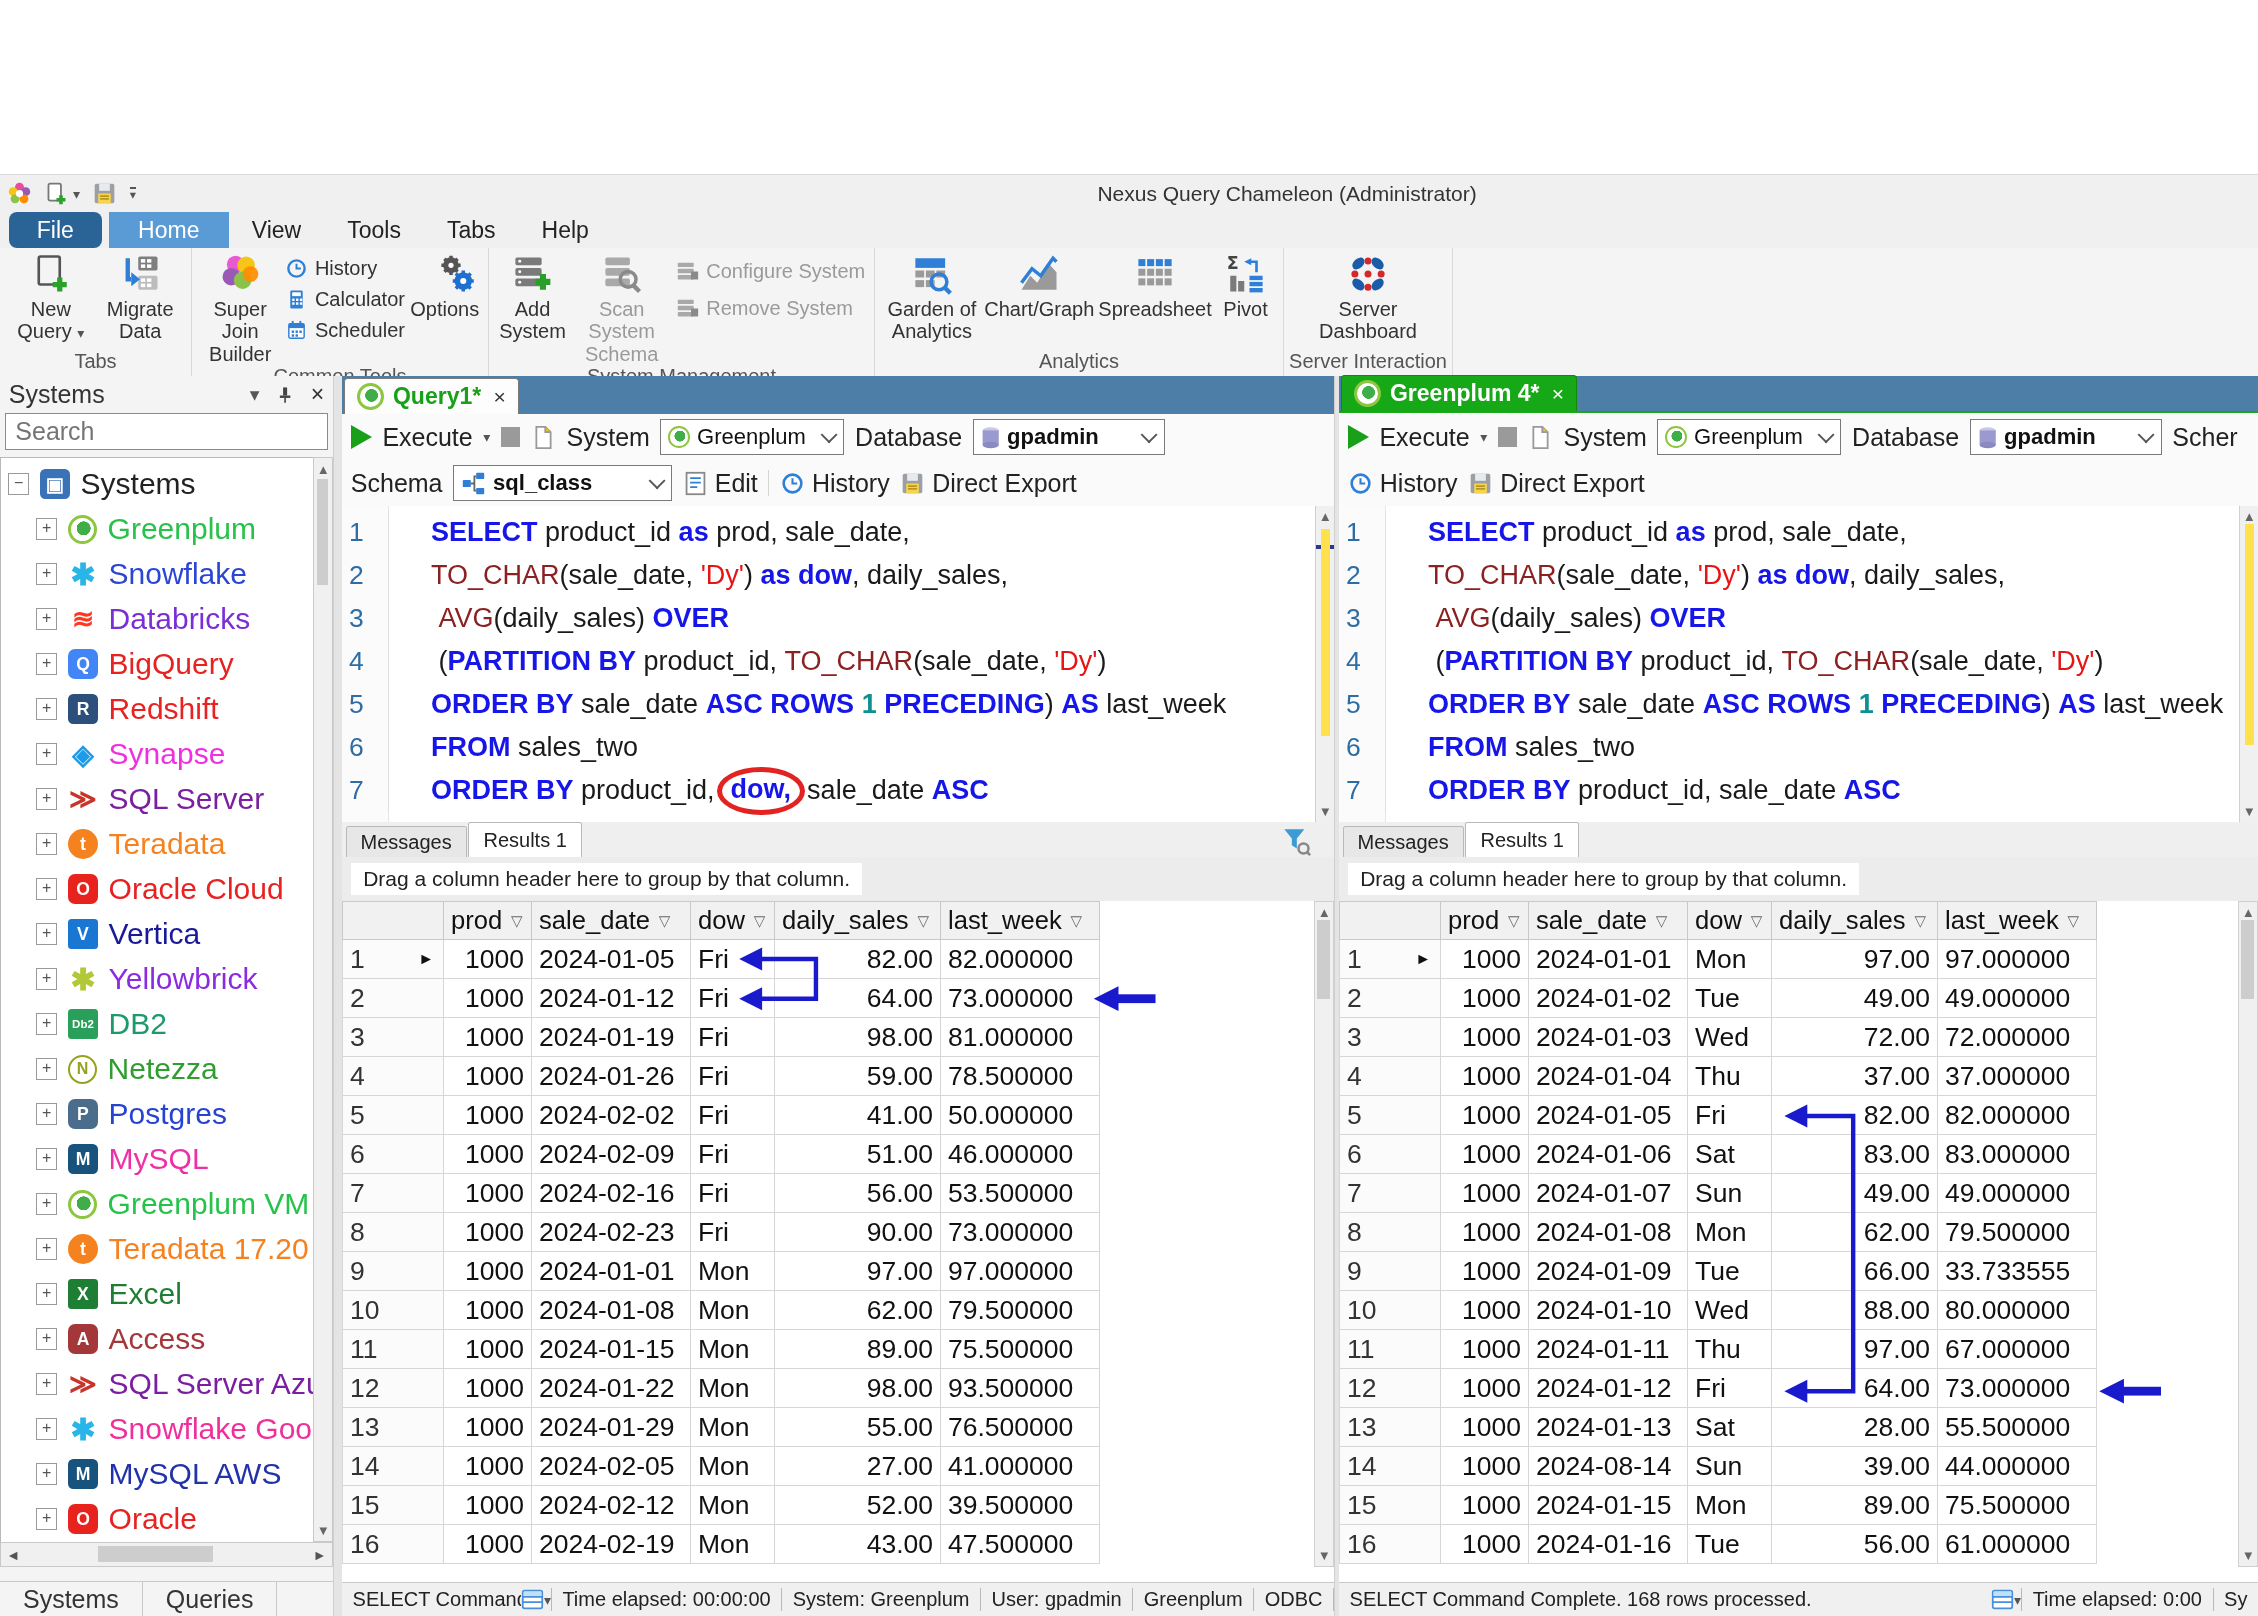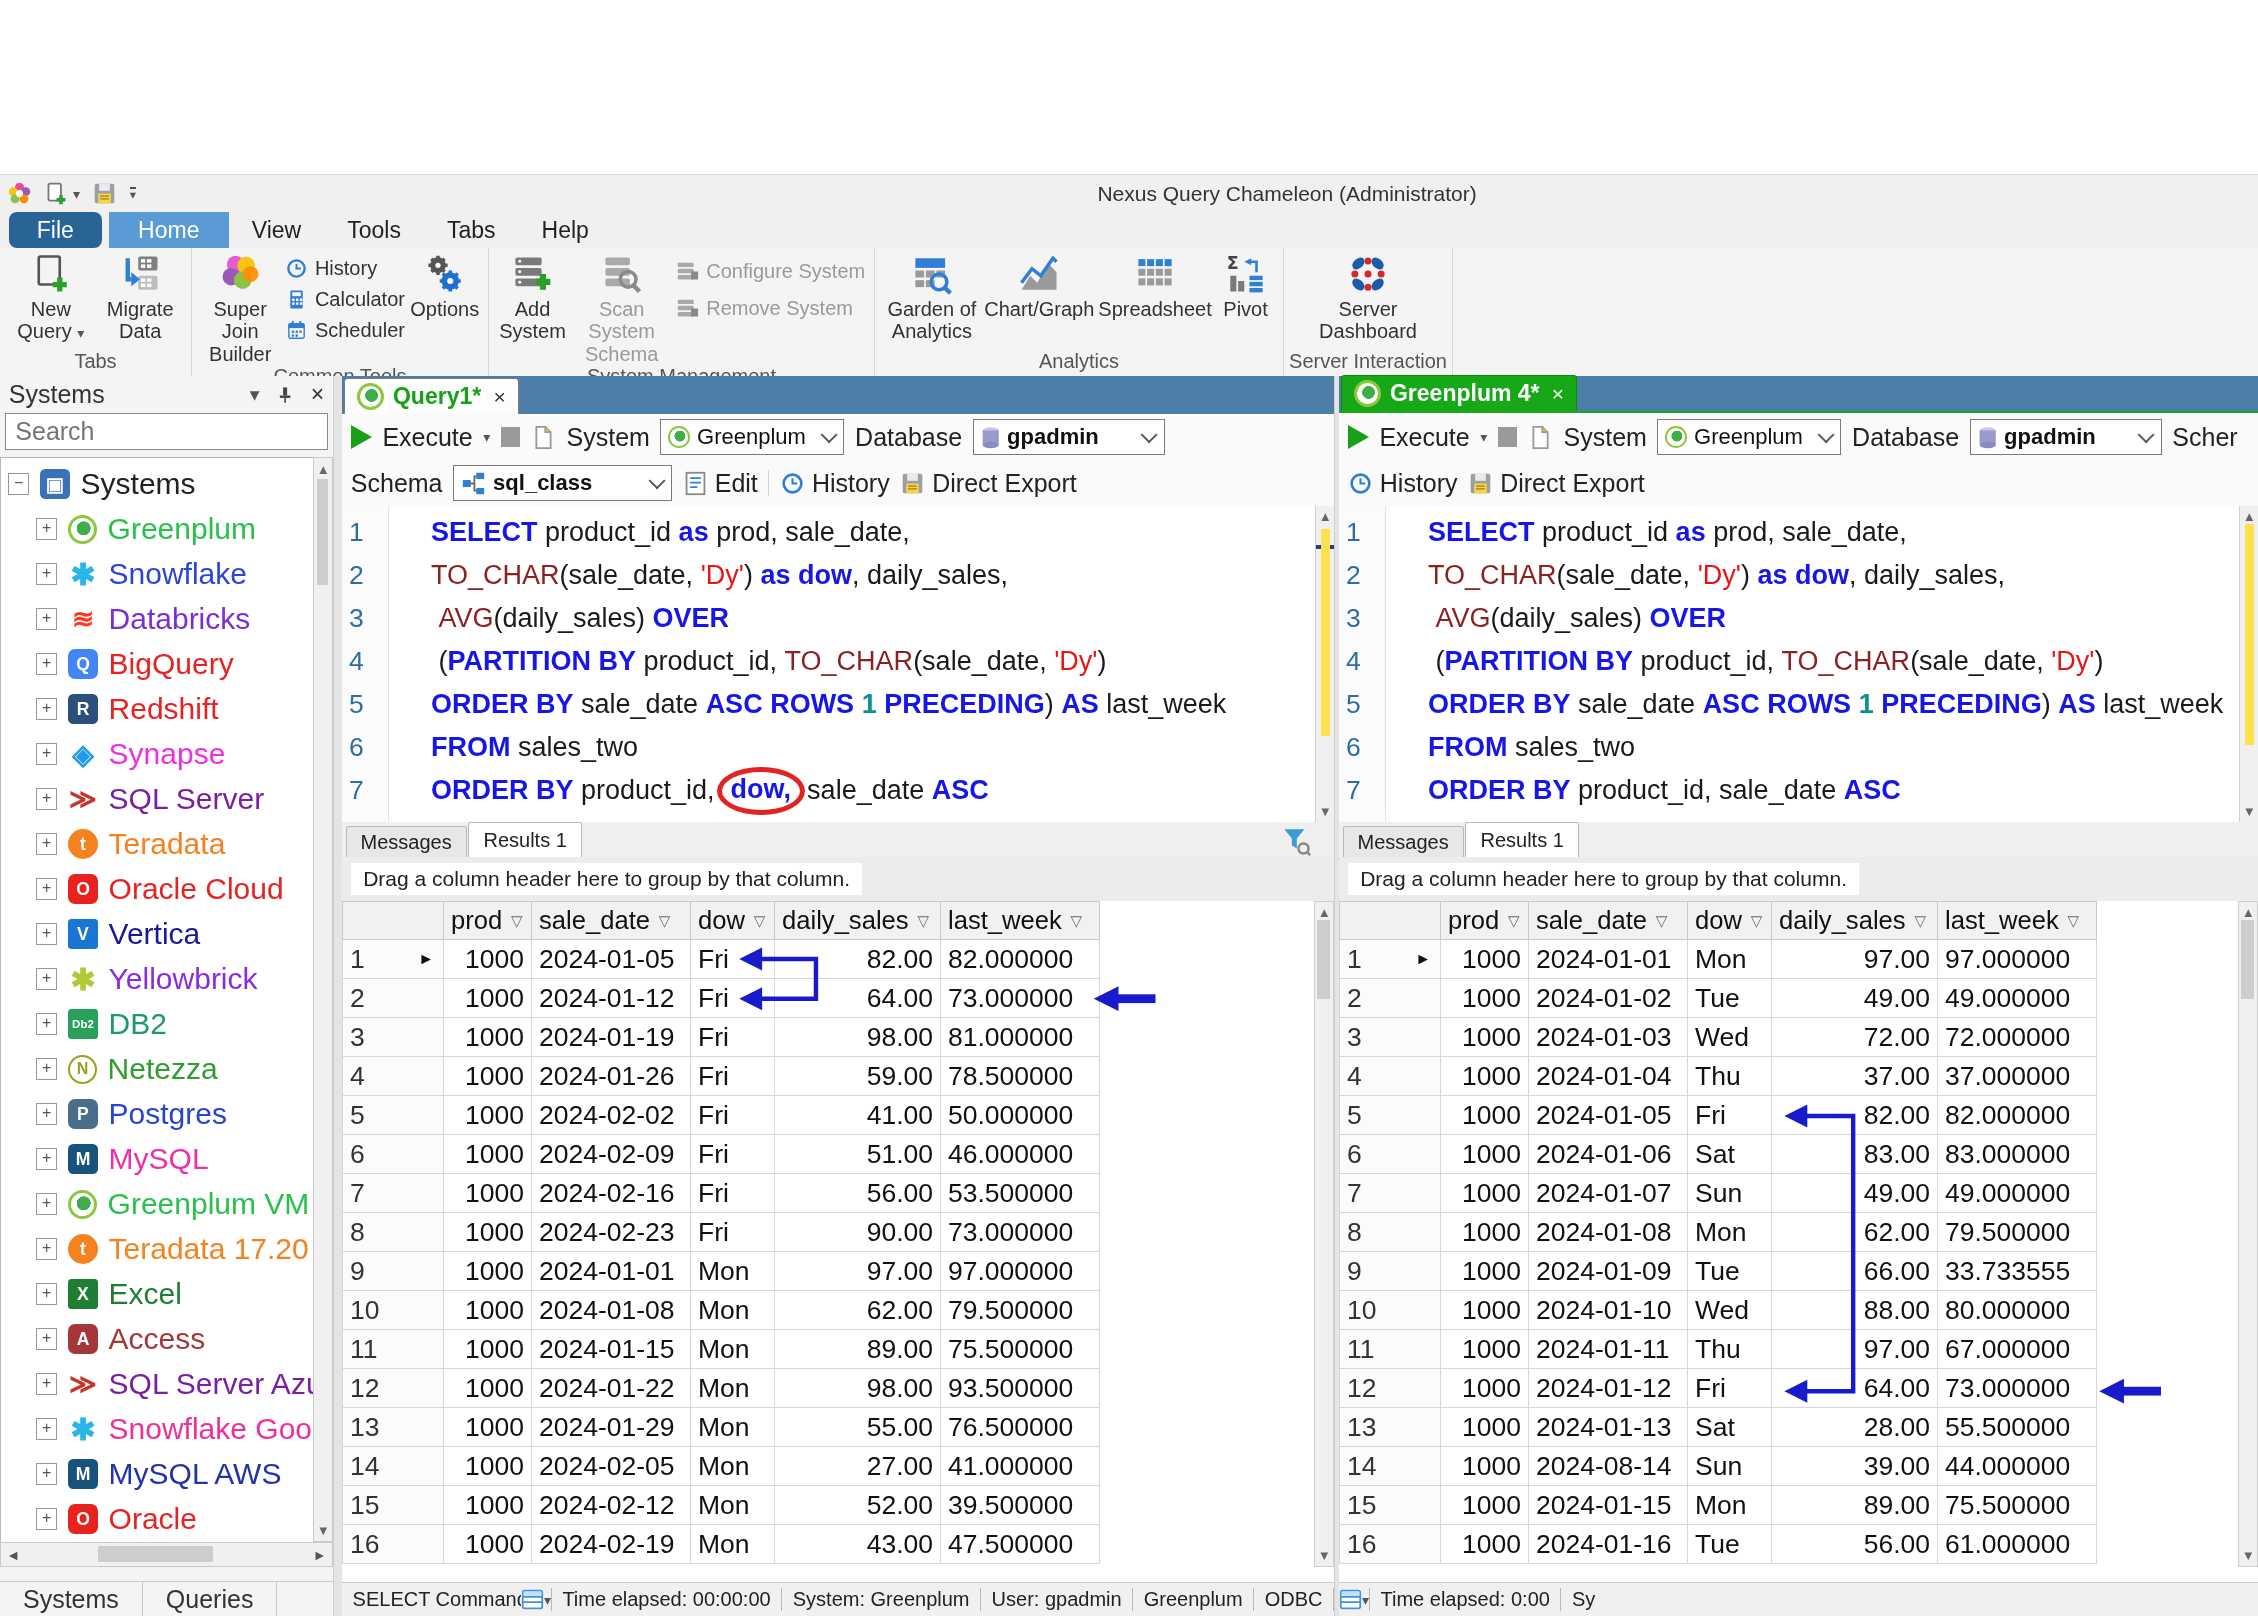--- a/index.html
+++ b/index.html
@@ -282,21 +282,21 @@
                       <rect x="30" y="24" width="5" height="5"></rect>
                       <rect x="14" y="32" width="5" height="5"></rect>
                       <rect x="22" y="32" width="5" height="5"></rect>
                     </g>
                     <rect x="14" y="4" width="4" height="9" fill="#2f7fd6"></rect>
                     <rect x="30" y="4" width="4" height="9" fill="#2f7fd6"></rect>
                   </svg></span>
               <span>Scheduler</span>
             </div>
           </div>
-          <div class="bigbtn" style="width:85px;">
+          <div class="bigbtn" style="width:85px;align-items:flex-end;">
             <span class="ric"><svg viewBox="0 0 48 48">
                   <g stroke="#555" stroke-width="4" fill="#777">
                     <circle cx="16" cy="14" r="7"></circle>
                     <path d="M16 3v22 M5 14h22 M8.5 6.5l15 15 M23.5 6.5l-15 15"></path>
                   </g>
                   <g stroke="#1f6fd0" stroke-width="4" fill="#2f7fd6">
                     <circle cx="30" cy="32" r="8"></circle>
                     <path d="M30 20v24 M18 32h24 M21.5 23.5l17 17 M38.5 23.5l-17 17"></path>
                   </g>
                   <circle cx="16" cy="14" r="3" fill="#fff"></circle>
@@ -1205,20 +1205,21 @@
             <div class="gc w-daily num">56.00</div>
             <div class="gc w-last">61.000000</div>
           </div>
         </div>
       <div class="res-scroll">
         <span class="sar" style="margin-top:2.6px;">▲</span>
         <div class="res-thumb"></div>
         <span class="sar" style="position:absolute;bottom:2.6px;left:0;right:0;">▼</span>
       </div>
       <div class="statusbar">
+        <span class="seg grow-seg">SELECT Command Complete.  168 rows processed.</span>
         <span class="st-ic"><svg viewBox="0 0 26 26">
               <rect x="2" y="3" width="22" height="20" rx="2" fill="#fff" stroke="#4a90d9" stroke-width="2"></rect>
               <rect x="3" y="4" width="20" height="5" fill="#bfe0f7"></rect>
               <path d="M2 10 h22 M2 16 h22" stroke="#4a90d9" stroke-width="2"></path>
             </svg></span>
         <span class="caret">▾</span>
         <span class="segdiv"></span>
         <span class="seg">Time elapsed: 0:00</span>
         <span class="segdiv"></span>
         <span class="seg">Sy</span>

